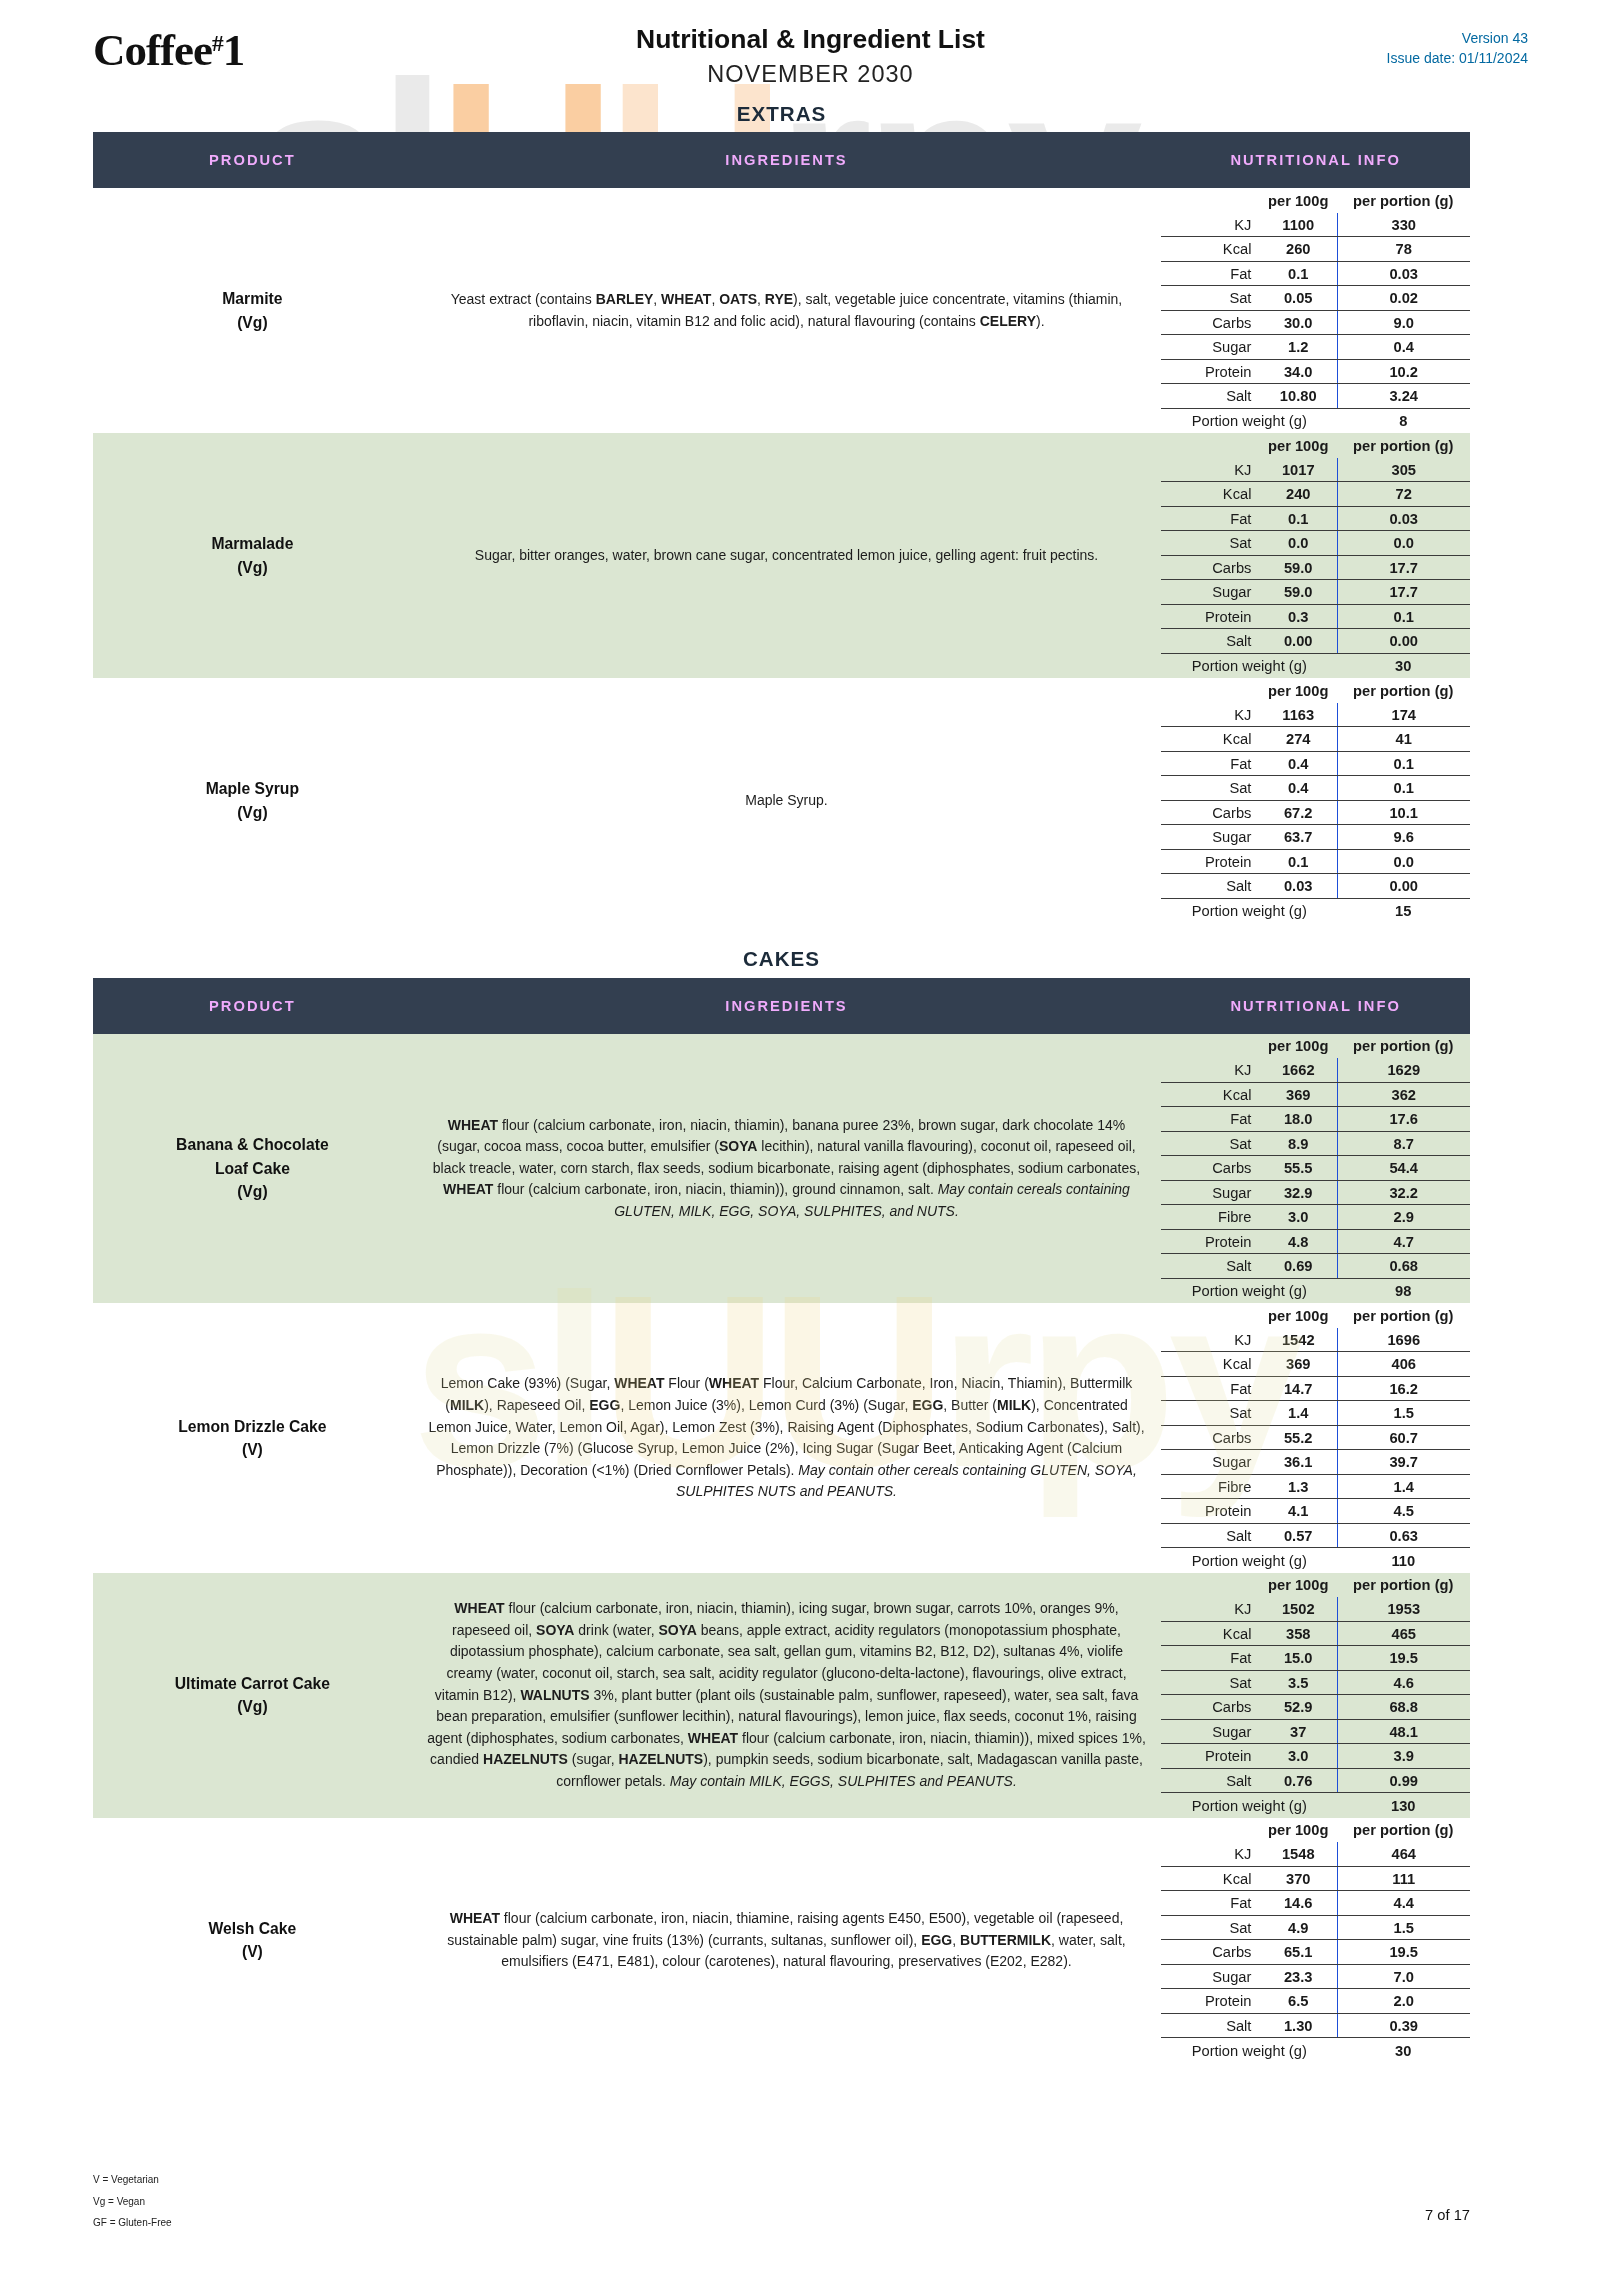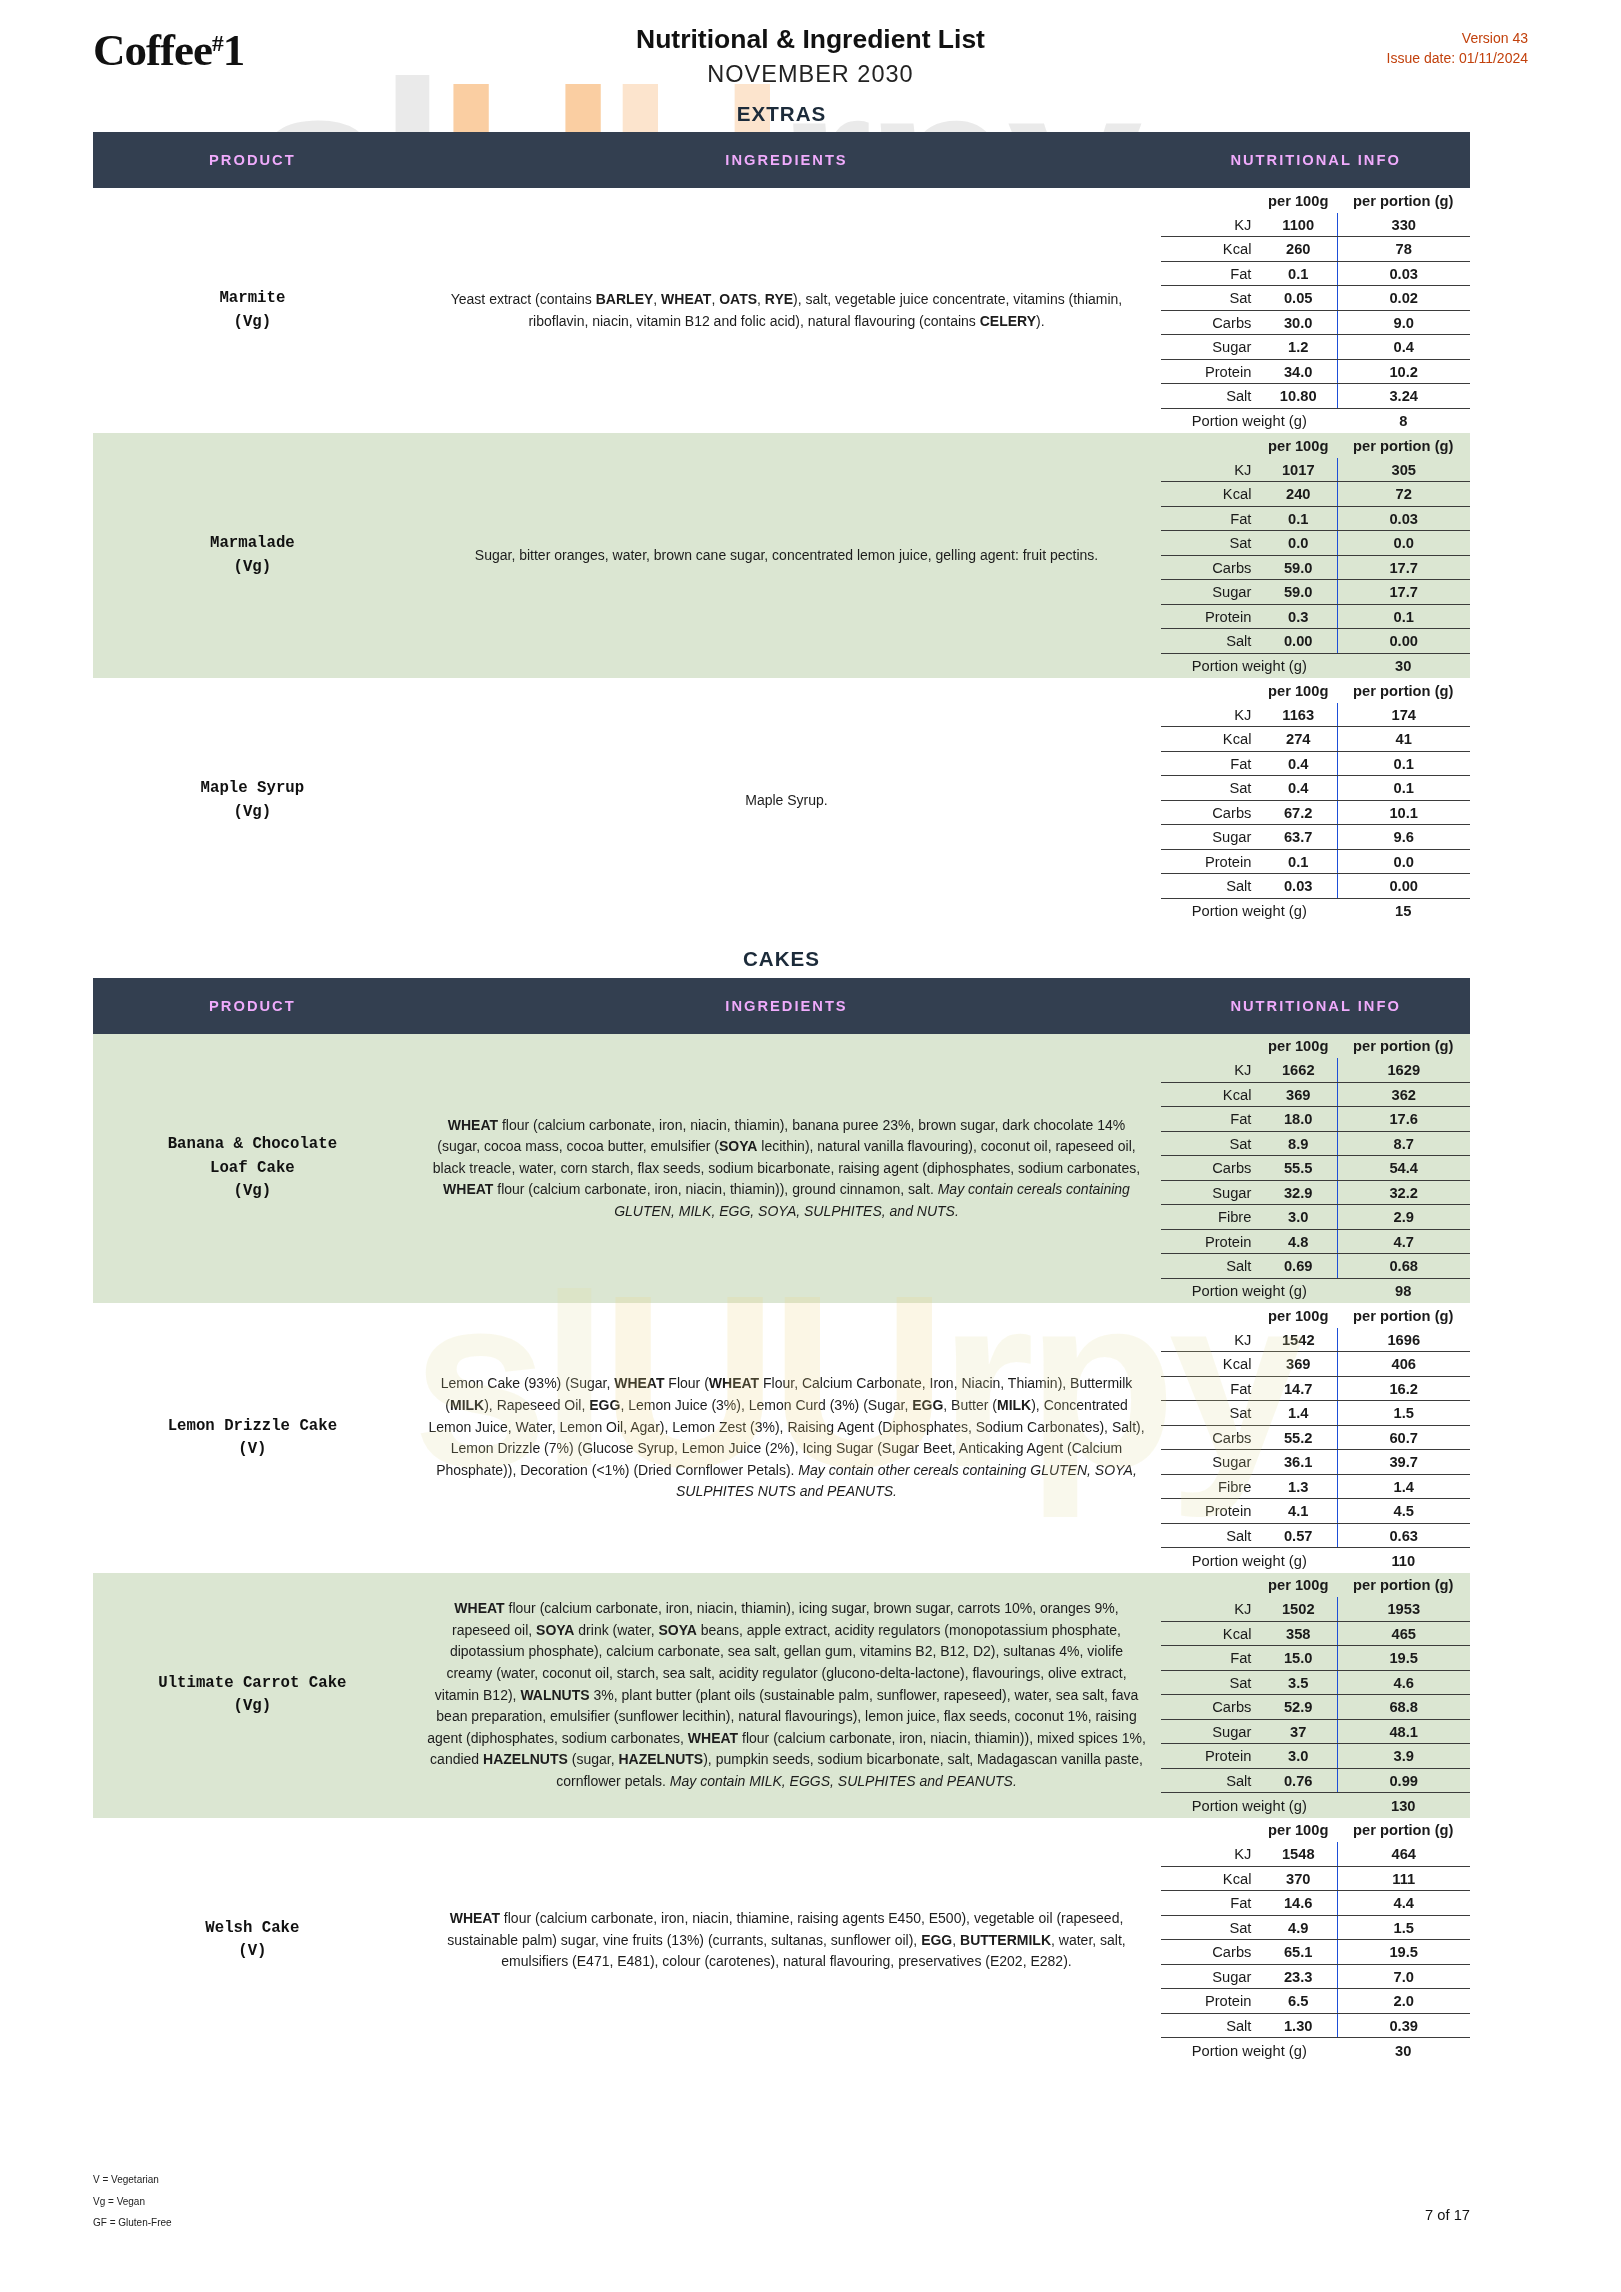--- a/index.html
+++ b/index.html
@@ -20,34 +20,34 @@
 
   .content { position:relative; z-index:1; }
 
   
   .header { display:flex; justify-content:space-between; padding:24px 93px 0 93px; }
   .logo { width:323px; font-family:"Liberation Serif", serif; font-weight:bold; font-size:45px; color:#111; letter-spacing:-1px; }
   .logo sup { font-size:0.52em; vertical-align:13.7px; }
   .titles { text-align:center; flex:1; }
   .doc-title { font-size:26.5px; font-weight:bold; color:#111; }
   .doc-subtitle { font-size:23.5px; color:#222; margin-top:5.9px; letter-spacing:1px; }
-  .version-box { width:323px; text-align:right; font-size:14px; color:#c2410c; line-height:20.6px; padding-top:3.9px; }
+  .version-box { width:323px; text-align:right; font-size:14px; color:#0369a1; line-height:20.6px; padding-top:3.9px; }
 
   
   .sections { margin-left:93px; width:1377px; margin-top:13.7px; }
   .section + .section { margin-top:23.5px; }
   .section-title { text-align:center; font-size:20.6px; font-weight:bold; color:#1c2b3a; letter-spacing:1px; margin-bottom:6.9px; }
   .head-bar { display:flex; background:#333f50; color:#f0abfc; height:56px; align-items:center; font-size:14.7px; letter-spacing:2px; font-weight:bold; }
   .hb-p { width:319px; text-align:center; }
   .hb-i { width:750px; text-align:center; }
   .hb-n { width:309px; text-align:center; }
 
   .product-row { display:flex; width:1377px; background:#fff; }
   .product-row.shaded { background:#dbe6d2; }
-  .cell-product { width:319px; display:flex; flex-direction:column; justify-content:center; align-items:center; text-align:center;font-family:Liberation Mono, monospace; }
+  .cell-product { width:319px; display:flex; flex-direction:column; justify-content:center; align-items:center; text-align:center; }
   .p-name { font-size:15.7px; font-weight:bold; line-height:23.5px; color:#111; }
   .cell-ingredients { width:750px; display:flex; align-items:center; justify-content:center; padding:9.8px 13.7px; }
   .ing { font-size:14px; line-height:21.6px; text-align:center; color:#1c1c1c; }
   .ing .b { font-weight:bold; }
   .ing .i { font-style:italic; }
   .cell-nutrition { width:309px; }
 
   .n-row { display:flex; height:24.5px; align-items:stretch; font-size:14.7px; }
   .n-row > span { display:flex; align-items:center; }
   .n-label { width:98px; justify-content:flex-end; padding-right:7.8px; }

